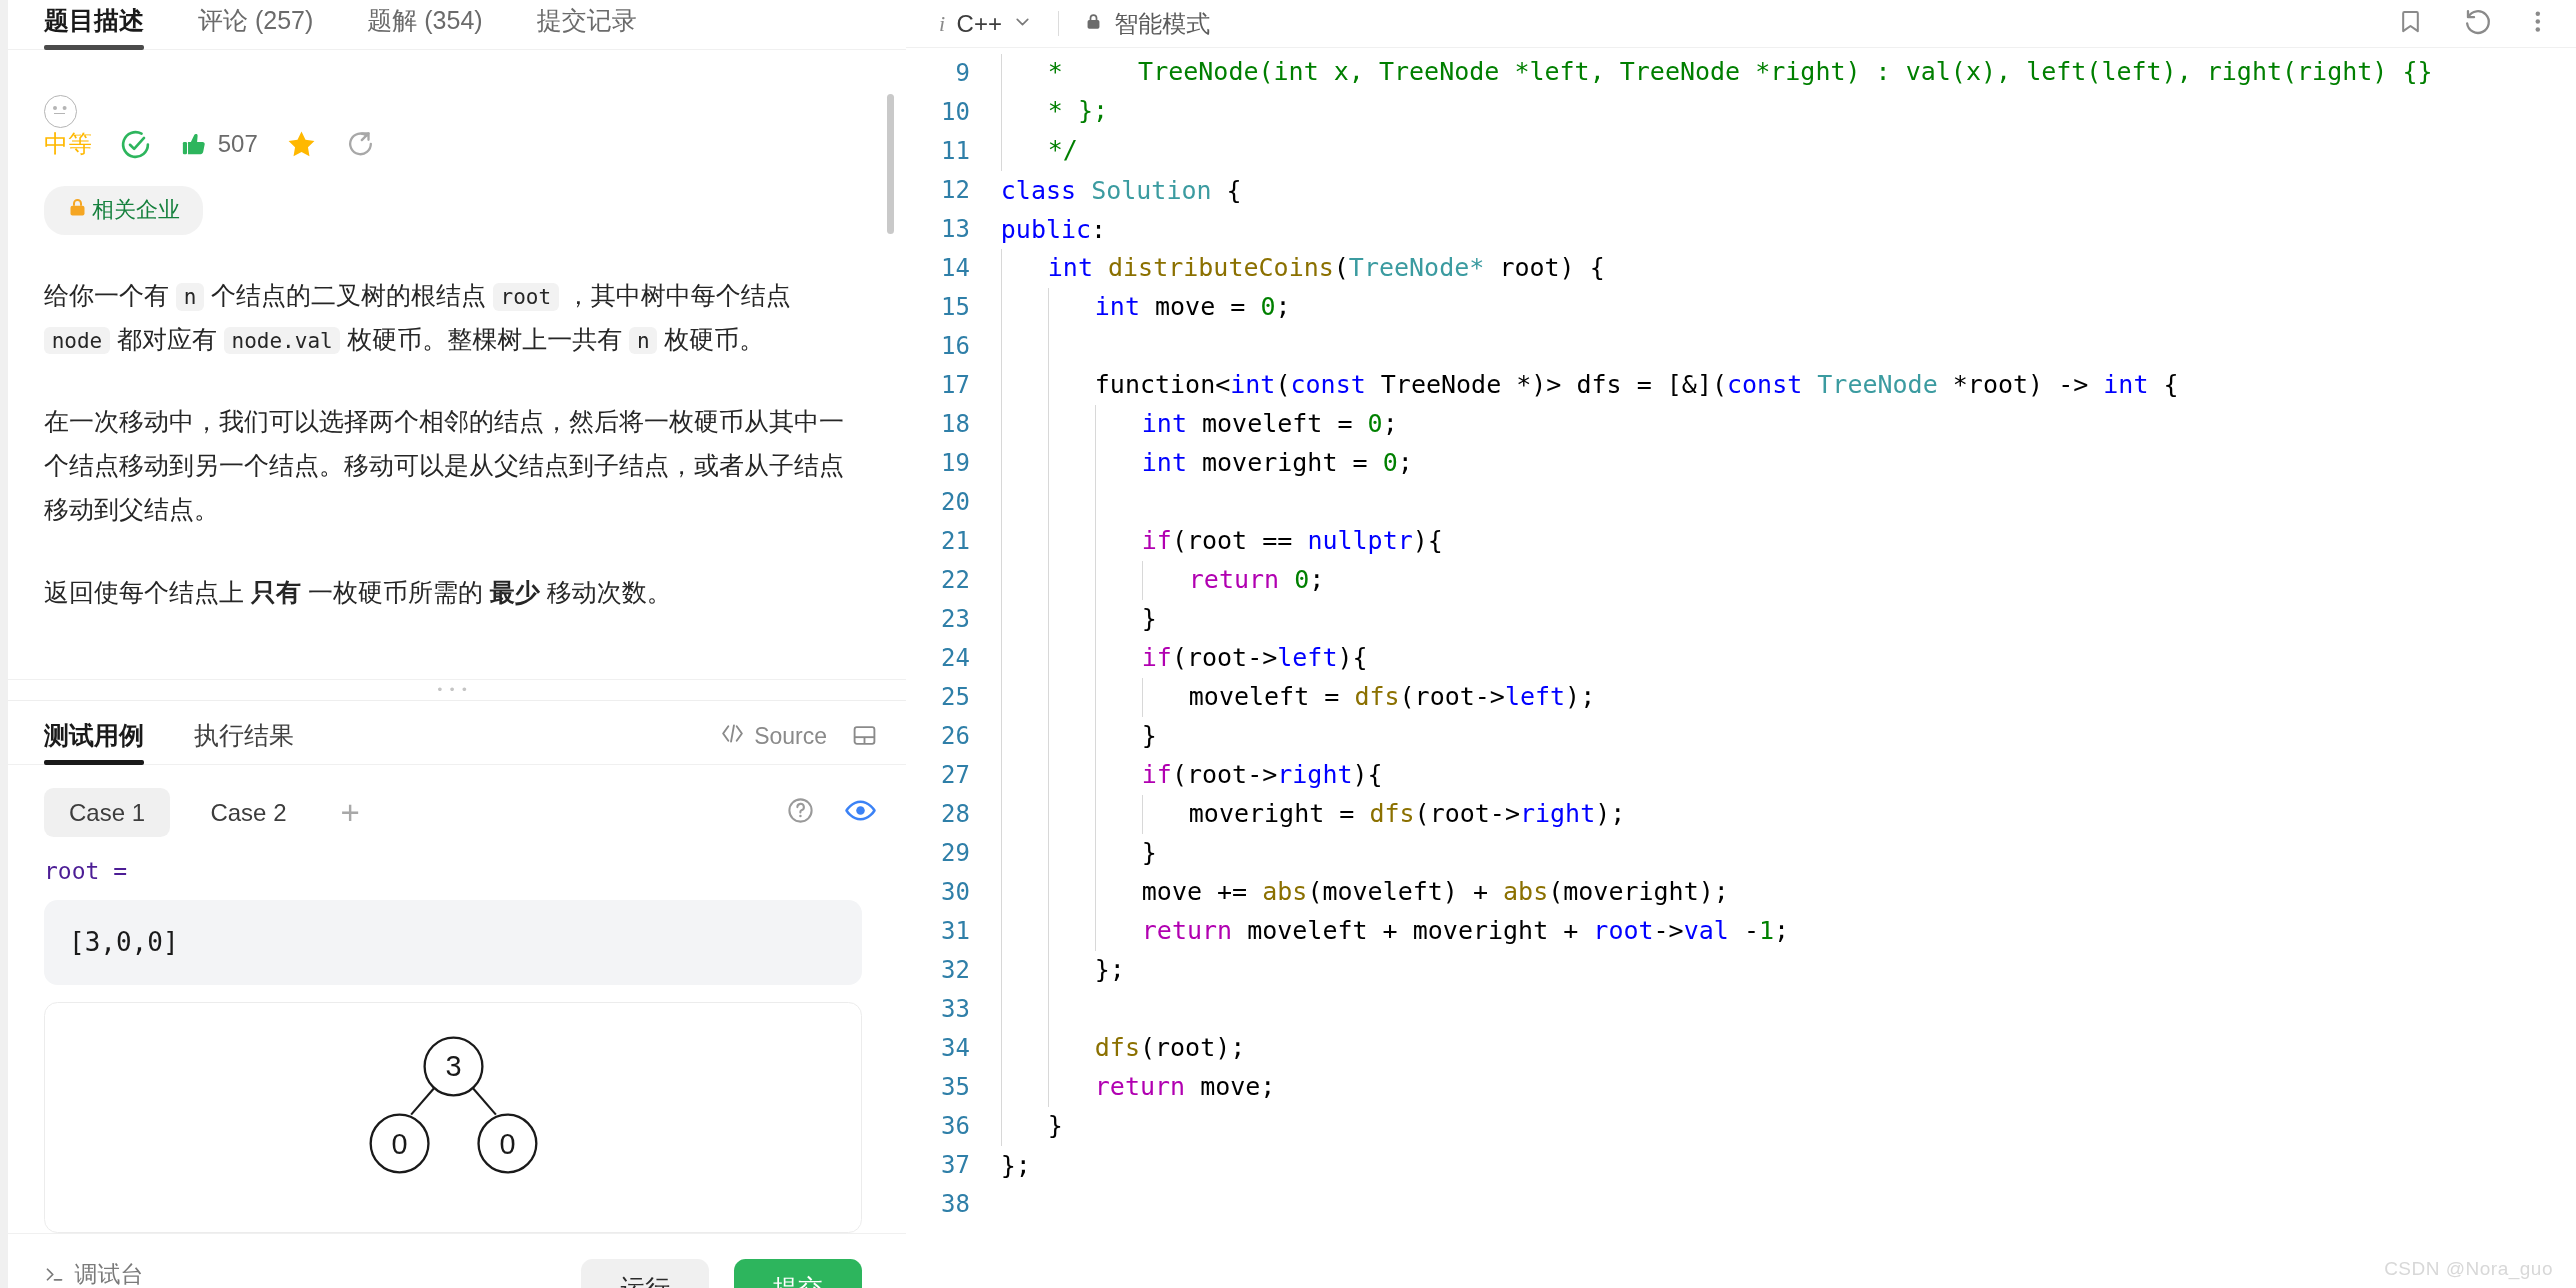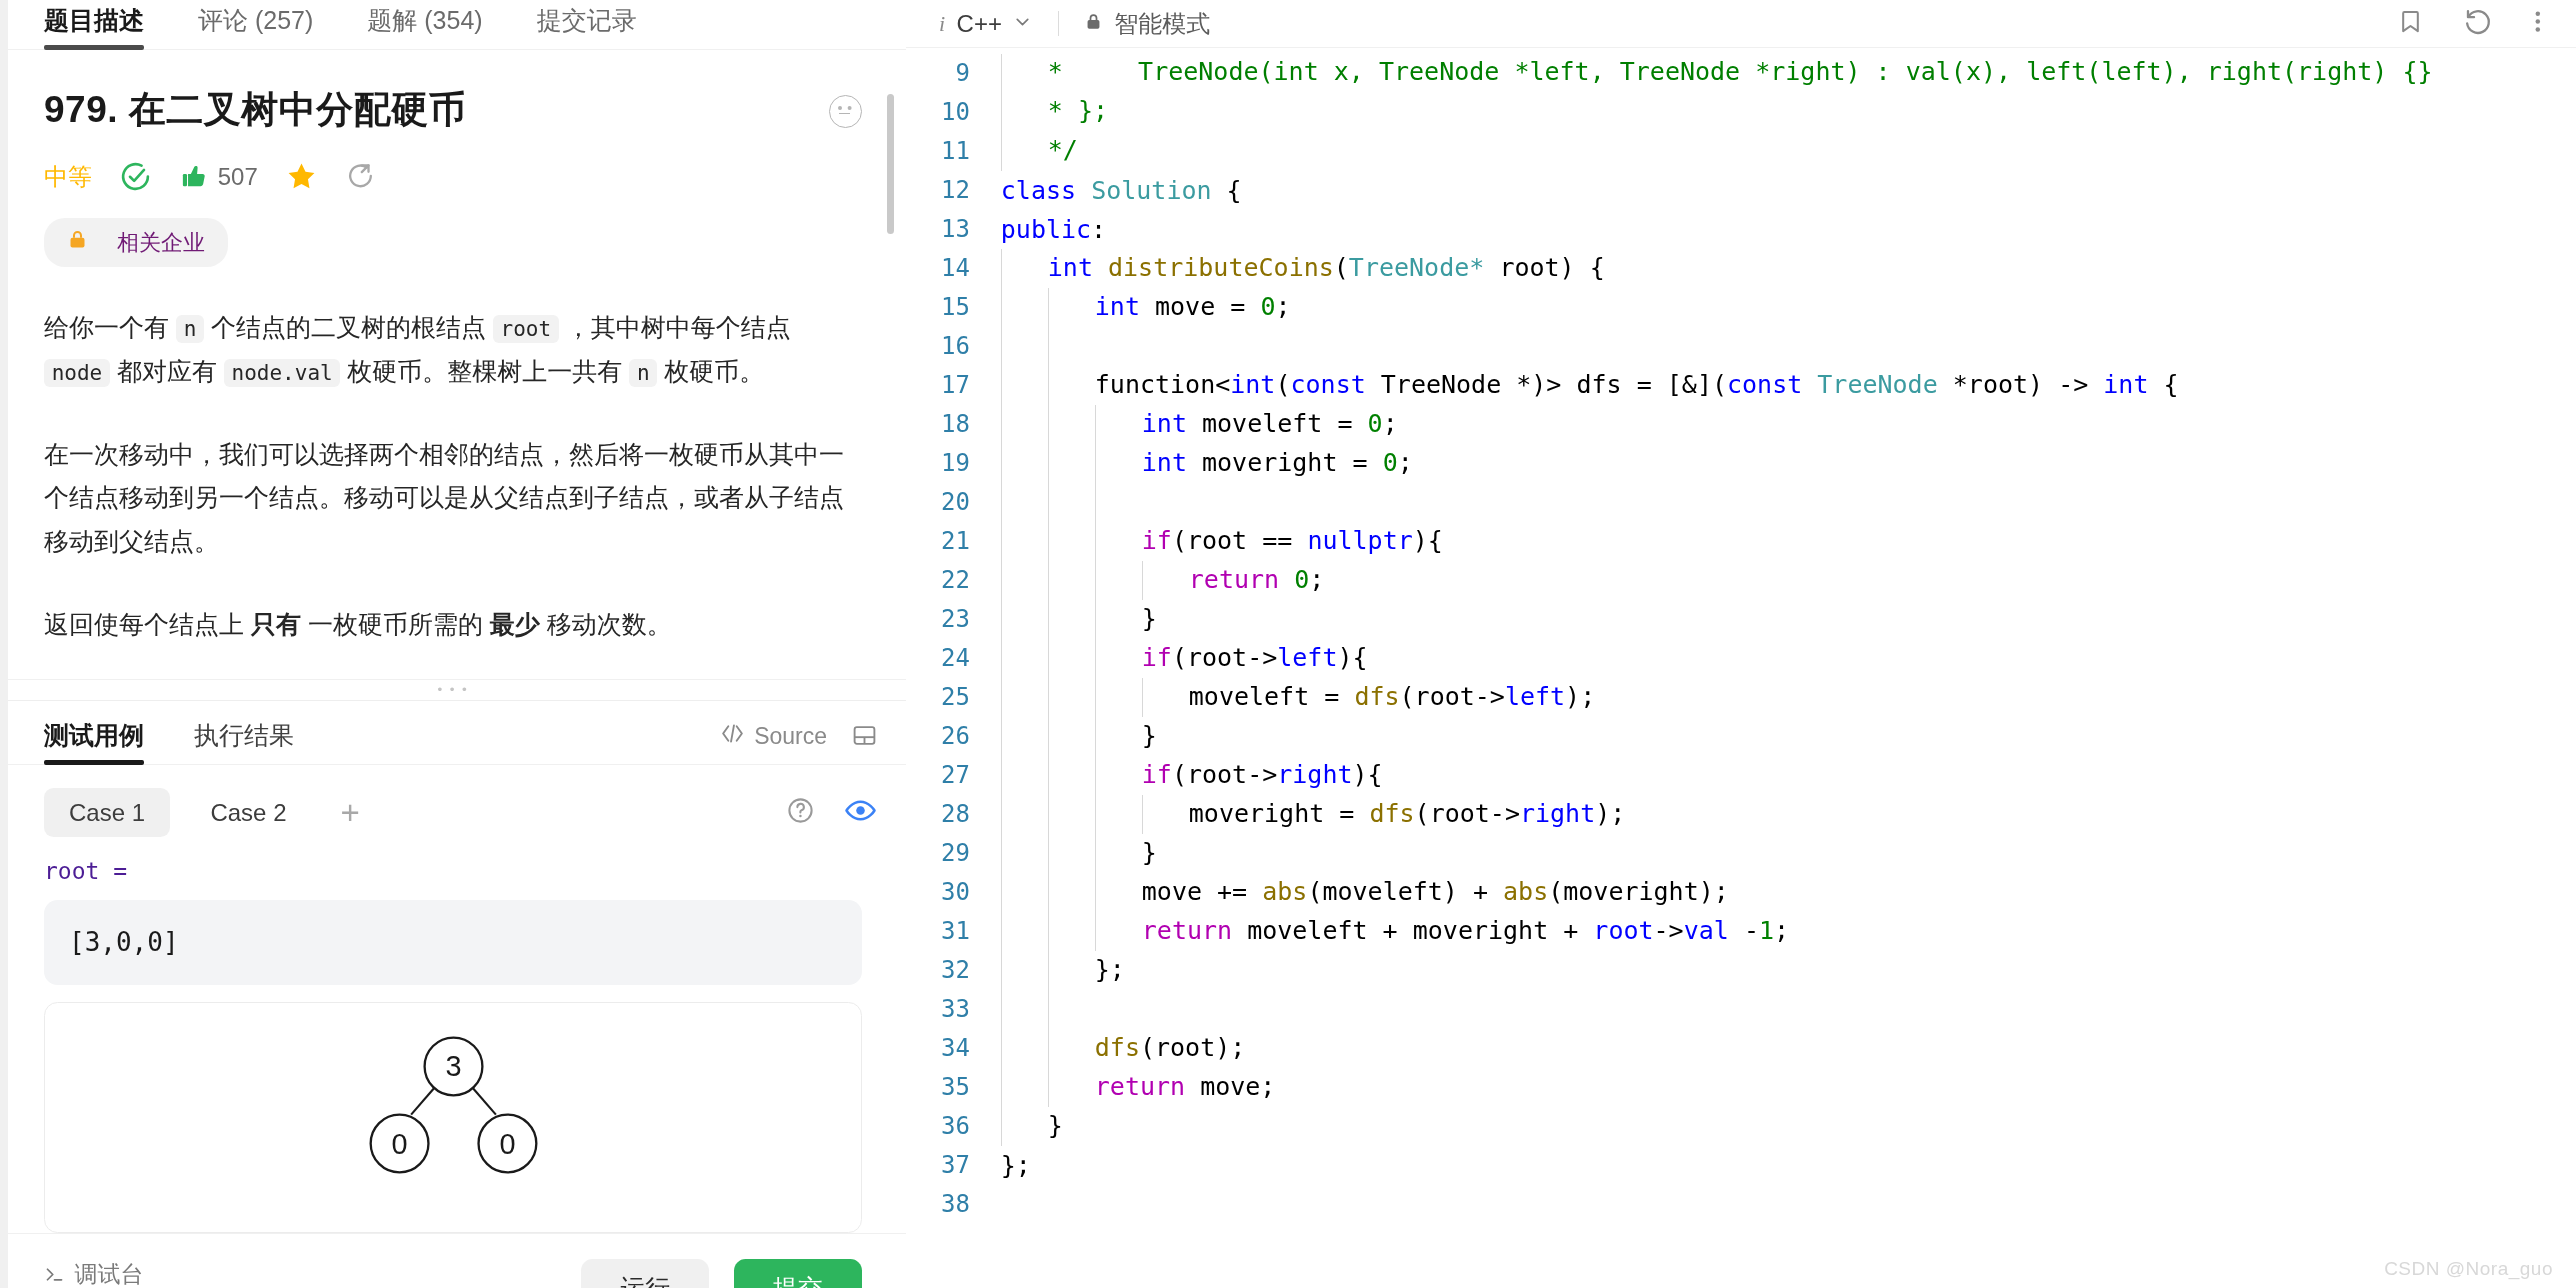--- a/index.html
+++ b/index.html
@@ -122,26 +122,26 @@
     color: #ffb800;
     font-weight: 500;
   }
   .meta-icon { cursor: pointer; display: inline-flex; align-items: center; }
   .like-count { font-size: 24px; color: #6b6b6b; margin-left: 7.7px; }
   .like-wrap { display: flex; align-items: center; cursor: pointer; }
 
   .company-tag {
     display: inline-flex;
     align-items: center;
-    gap: 29px;
+    gap: 4px;
     background: #f2f2f2;
     border-radius: 21px;
     padding: 9.6px 23px;
     font-size: 22px;
-    color: #701a75;
+    color: #15803d;
     cursor: pointer;
   }
 
   .para {
     font-size: 25px;
     line-height: 1.75;
     color: #262626;
     margin: 39px 0 0 0;
   }
   code.inline {
@@ -449,21 +449,20 @@
       <div class="prob-tab active">题目描述</div>
       <div class="prob-tab">评论 (257)</div>
       <div class="prob-tab">题解 (354)</div>
       <div class="prob-tab">提交记录</div>
     </div>
 
     <div class="desc-body">
       <div class="desc-scrollbar"></div>
 
       <div class="title-row">
-        <div class="prob-title">979. 在二叉树中分配硬币</div>
         <div class="smiley"></div>
       </div>
 
       <div class="meta-row">
         <span class="difficulty">中等</span>
 
         <span class="meta-icon">
           <svg width="33" height="33" viewBox="0 0 24 24" fill="none">
             <path d="M21 12a9 9 0 1 1-4.6-7.85" stroke="#2db55d" stroke-width="1.9" stroke-linecap="round"></path>
             <path d="M8 12.2l3 3 7.2-8" stroke="#2db55d" stroke-width="1.9" stroke-linecap="round" stroke-linejoin="round"></path>

